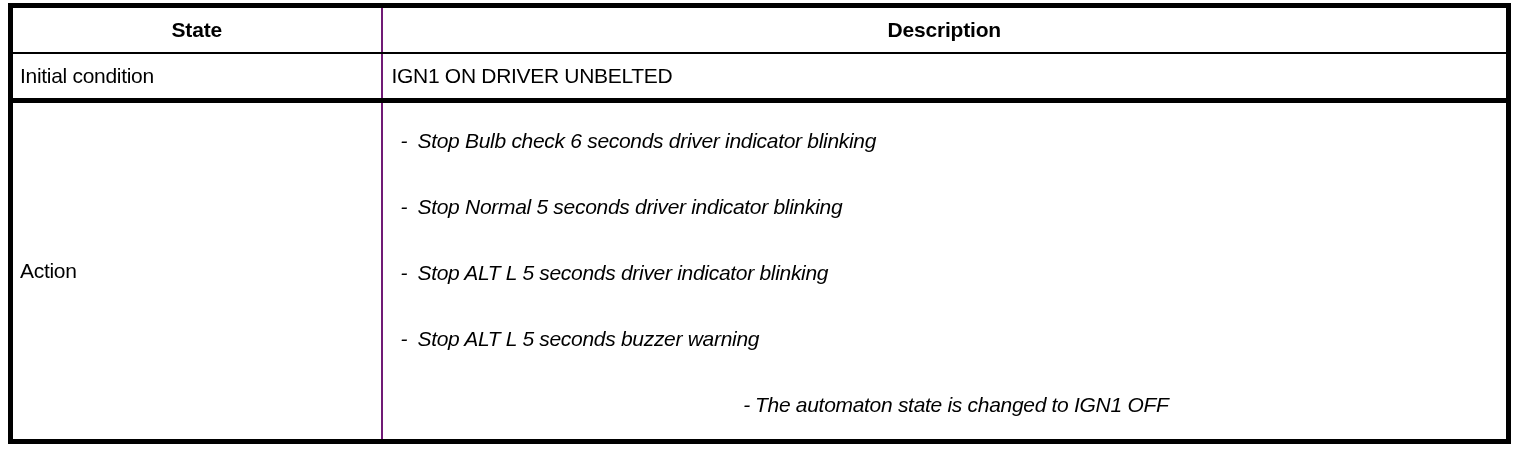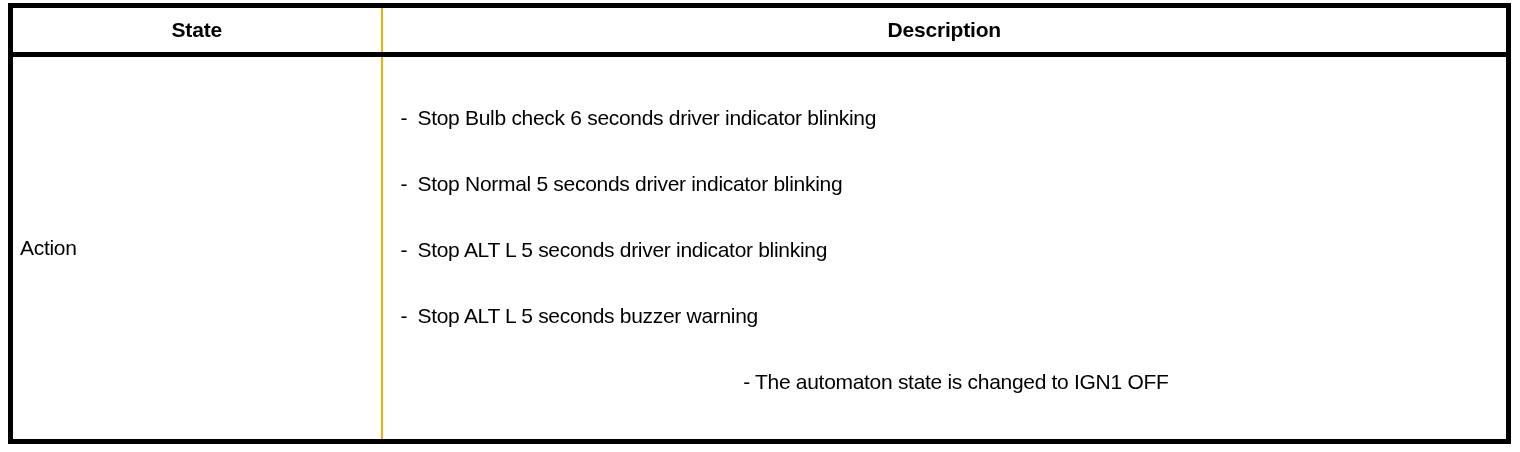--- a/index.html
+++ b/index.html
@@ -31,21 +31,21 @@
     top: 3px;
     width: 1498px;
     height: 441px;
     border-collapse: collapse;
     table-layout: fixed;
     background: #ffffff;
   }
 
   #state-table td,
   #state-table th {
-    border: 2px solid #eab308;
+    border: 2px solid #701a75;
     padding: 0;
     vertical-align: middle;
     background: #ffffff;
   }
 
   
   #state-table {
     border: 5px solid #000000;
   }
 
@@ -101,20 +101,21 @@
     padding: 12px 0 6px 9px;
   }
 
   .action-item {
     display: block;
     font-size: 21px;
     letter-spacing: -0.3px;
     line-height: 1.05;
     white-space: nowrap;
     height: 66px;
+    font-style: italic;
   }
   .action-item:last-child { height: auto; text-align: center; }
 
   .action-item .dash {
     display: inline-block;
     width: 17px;
   }
 </style>
 </head>
 <body>
@@ -129,20 +130,24 @@
 
     <thead>
       <tr>
         <th class="hdr-cell">State</th>
         <th class="hdr-cell">Description</th>
       </tr>
     </thead>
 
     <tbody>
 
+      <tr class="row-initial">
+        <td class="lbl-cell">Initial condition</td>
+        <td class="val-cell">IGN1 ON DRIVER UNBELTED</td>
+      </tr>
 
 
       <tr class="row-action">
         <td class="lbl-cell">Action</td>
         <td class="val-cell">
           <div class="action-list">
 
             <span class="action-item">
               <span class="dash">-</span><span>Stop Bulb check 6 seconds driver indicator blinking</span>
             </span>

